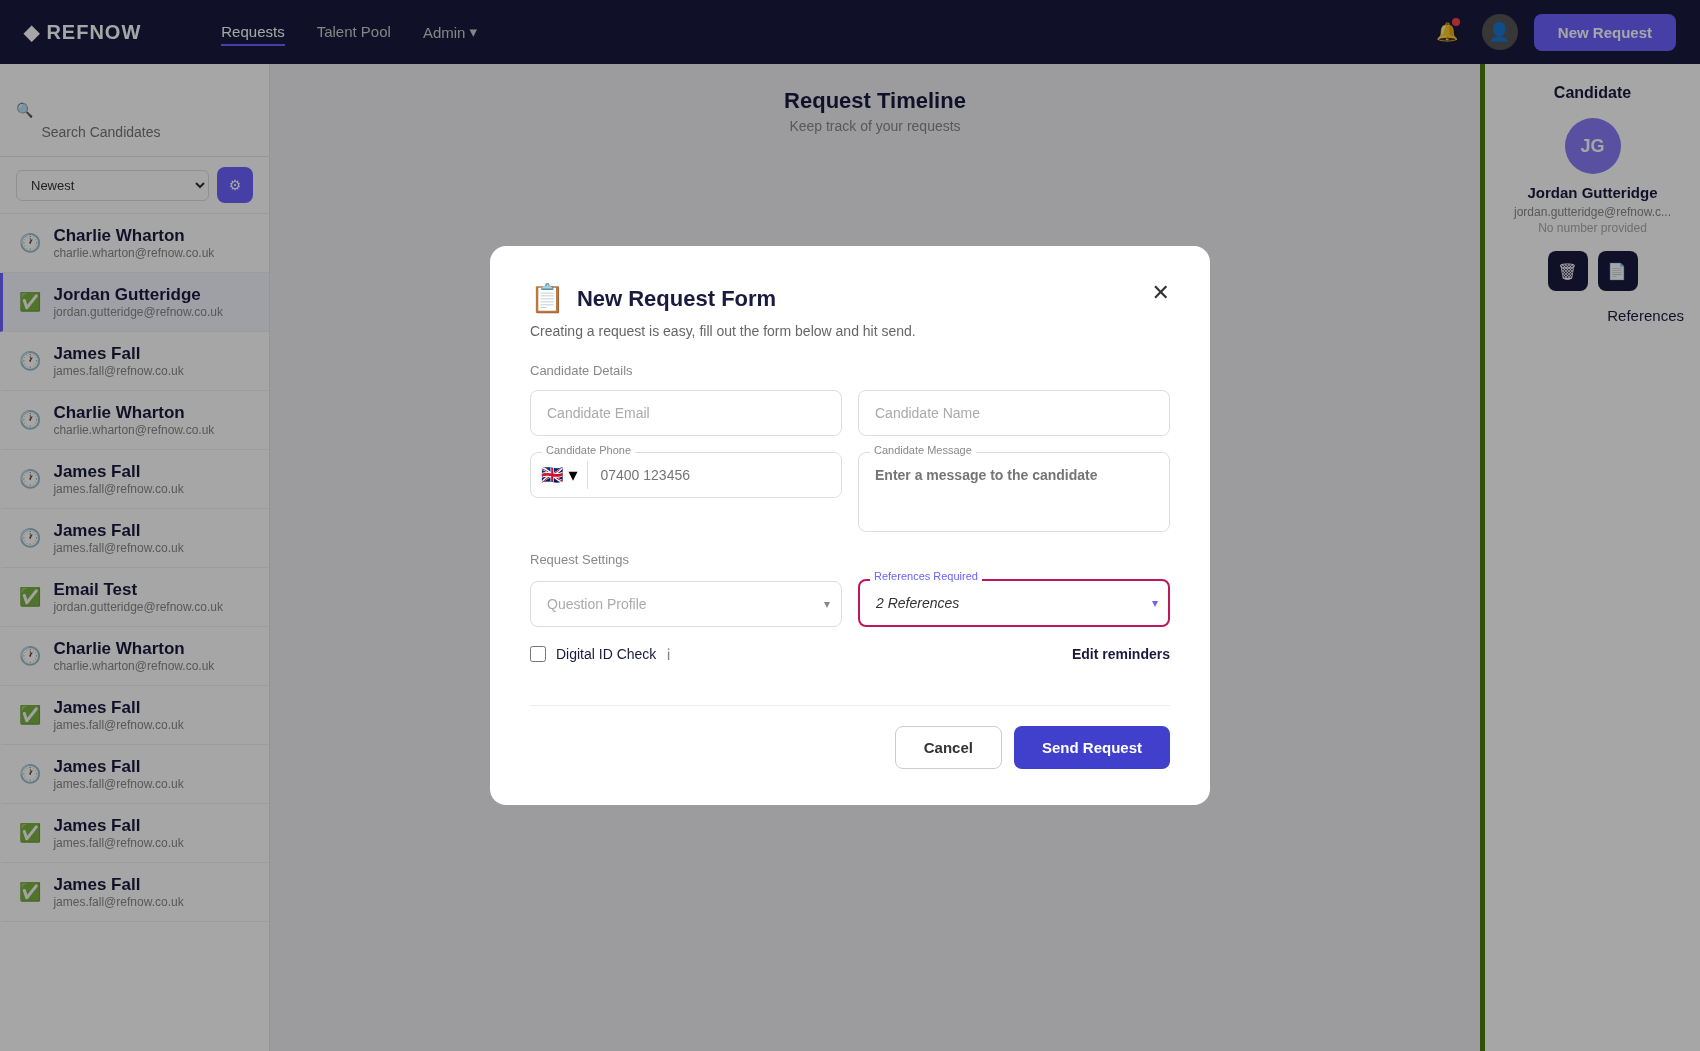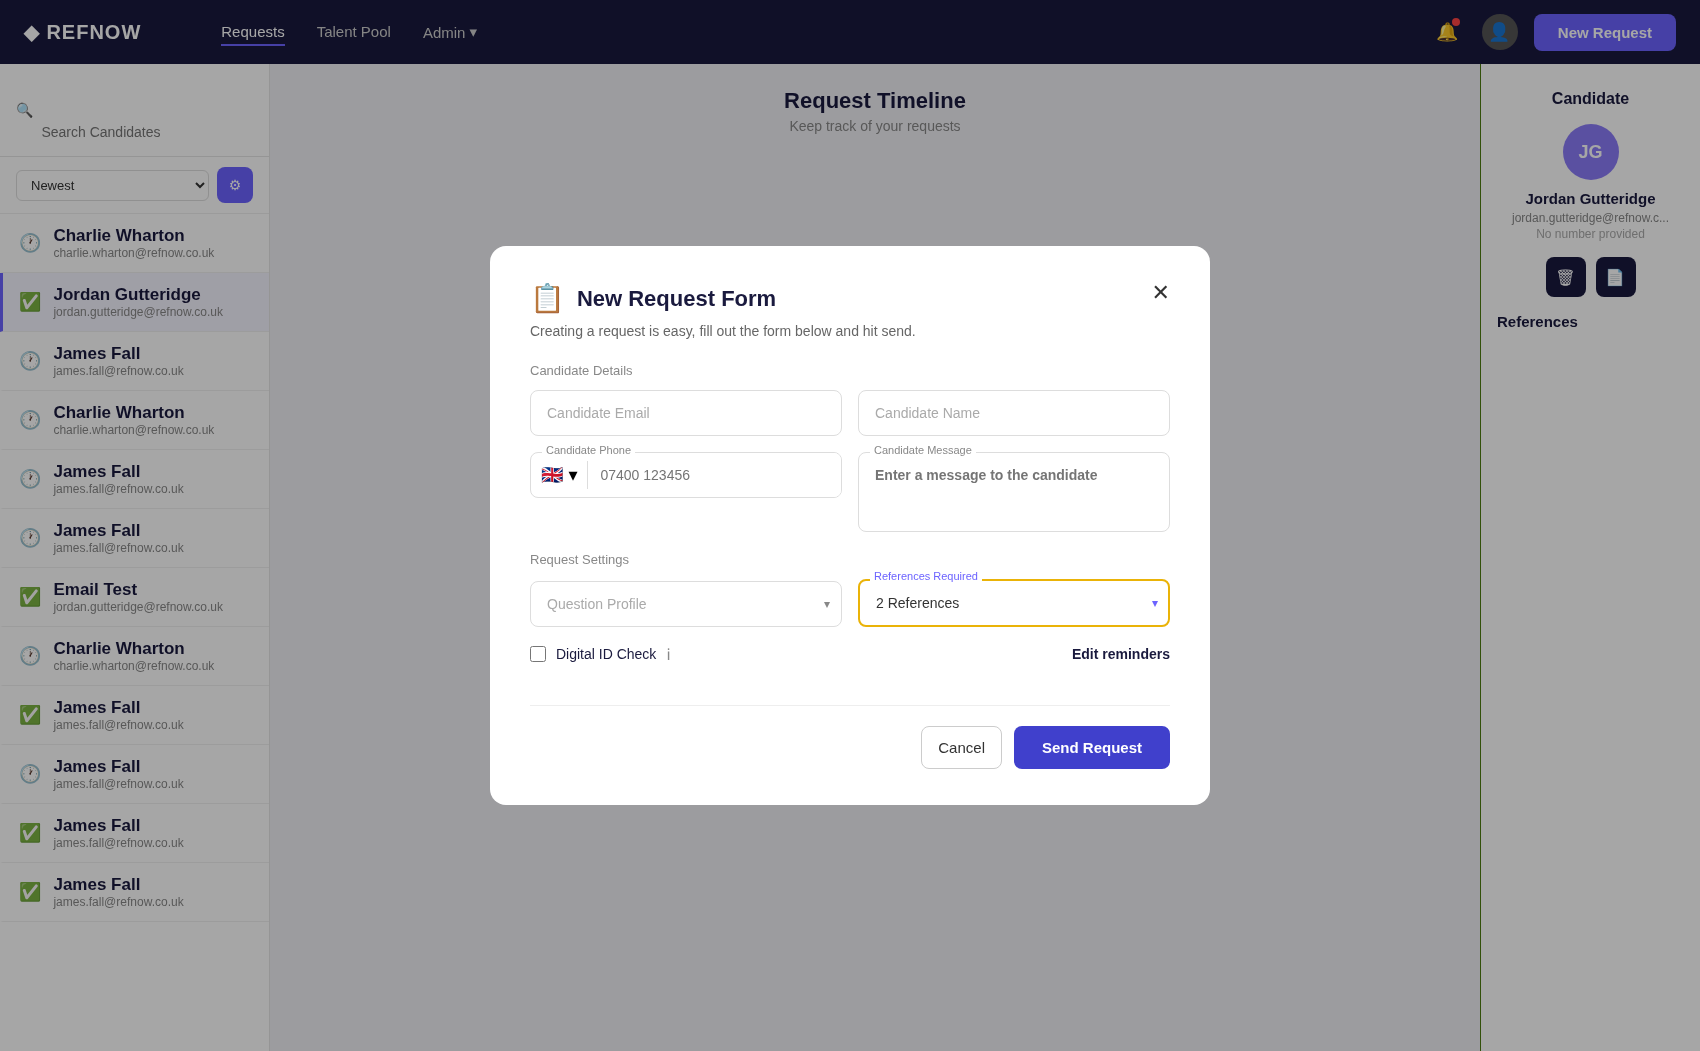--- a/index.html
+++ b/index.html
@@ -94,40 +94,40 @@
       flex: 1; display: flex; flex-direction: column; align-items: center;
       justify-content: flex-start; padding-top: 24px;
       background: #f0f0f5;
       position: relative;
     }
     .timeline-title { font-size: 22px; font-weight: 700; color: #1a1a3e; }
     .timeline-sub { font-size: 14px; color: #888; margin-top: 4px; }
 
     
     .right-panel {
-      width: 220px; background: #fff; border-left: 1px solid #4d7c0f;
-      flex-shrink: 0; padding: 26px 16px;
+      width: 220px; background: #fff; border-left: 5px solid #4d7c0f;
+      flex-shrink: 0; padding: 20px 16px;
     }
     .panel-title { font-size: 16px; font-weight: 700; color: #1a1a3e; text-align: center; margin-bottom: 16px; }
     .panel-avatar {
       width: 56px; height: 56px; border-radius: 50%; background: #8b7cf7;
       margin: 0 auto 10px; display: flex; align-items: center; justify-content: center;
       font-size: 18px; font-weight: 700; color: #fff;
     }
     .panel-name { text-align: center; font-size: 15px; font-weight: 700; color: #1a1a3e; }
     .panel-email { text-align: center; font-size: 12px; color: #888; margin-top: 4px; }
     .panel-phone { text-align: center; font-size: 12px; color: #aaa; margin-top: 2px; }
     .panel-actions { display: flex; gap: 10px; justify-content: center; margin: 16px 0; }
     .panel-action-btn {
       width: 40px; height: 40px; border-radius: 8px; background: #1a1a3e;
       border: none; cursor: pointer; color: #fff; font-size: 16px;
       display: flex; align-items: center; justify-content: center;
     }
     .references-section { margin-top: 10px; }
-    .references-label { font-size: 15px; font-weight: 700; color: #1a1a3e; text-align: left; margin-bottom: 10px; }
+    .references-label { font-size: 15px; font-weight: 400; color: #1a1a3e; text-align: right; margin-bottom: 10px; }
     .reference-item {
       background: #f5f5f5; border-radius: 8px; padding: 10px 12px;
       margin-bottom: 8px; display: flex; align-items: center; justify-content: space-between;
     }
     .ref-info .ref-company { font-size: 14px; font-weight: 600; color: #1a1a3e; }
     .ref-info .ref-role { font-size: 12px; color: #888; }
     .ref-download-btn {
       width: 30px; height: 30px; border-radius: 6px; background: #1a1a3e;
       border: none; cursor: pointer; color: #fff; font-size: 13px;
       display: flex; align-items: center; justify-content: center;
@@ -184,23 +184,23 @@
       width: 100%; border: 1px solid #ddd; border-radius: 8px;
       padding: 14px 16px; font-size: 14px; color: #aaa; outline: none;
       background: #fff; appearance: none; cursor: pointer;
     }
     .select-arrow {
       position: absolute; right: 12px; top: 50%; transform: translateY(-50%);
       pointer-events: none; color: #888; font-size: 12px;
     }
     .refs-select-wrap { flex: 1; position: relative; }
     .refs-select {
-      width: 100%; border: 2px solid #eab308; border-radius: 8px;
+      width: 100%; border: 2px solid #be185d; border-radius: 8px;
       padding: 14px 16px; font-size: 14px; color: #333; outline: none;
-      background: #fff; appearance: none; cursor: pointer;
+      background: #fff; appearance: none; cursor: pointer; font-style: italic;
     }
     .refs-label-float {
       position: absolute; top: -9px; left: 12px;
       font-size: 11px; color: #6c63ff; background: #fff; padding: 0 4px;
     }
     .refs-arrow {
       position: absolute; right: 12px; top: 50%; transform: translateY(-50%);
       pointer-events: none; color: #6c63ff; font-size: 12px;
     }
     .checkbox-row { display: flex; align-items: center; gap: 10px; margin-bottom: 8px; }
@@ -208,21 +208,21 @@
     .checkbox-label { font-size: 14px; color: #1a1a3e; font-weight: 500; }
     .info-icon { color: #888; font-size: 16px; cursor: pointer; }
     .edit-reminders { color: #1a1a3e; font-weight: 700; font-size: 14px; cursor: pointer; margin-left: auto; }
     .modal-footer {
       display: flex; justify-content: flex-end; gap: 12px;
       margin-top: 40px; padding-top: 20px;
       border-top: 1px solid #eee;
     }
     .cancel-btn {
       background: #fff; border: 1px solid #ccc; border-radius: 8px;
-      padding: 12px 16px; font-size: 15px; color: #333; cursor: pointer; font-weight: 400;
+      padding: 12px 28px; font-size: 15px; color: #333; cursor: pointer; font-weight: 700;
     }
     .send-btn {
       background: #4040cc; border: none; border-radius: 8px;
       padding: 12px 28px; font-size: 15px; color: #fff; cursor: pointer; font-weight: 600;
     }
   </style>
 </head>
 <body>
 
 <nav class="topnav">

